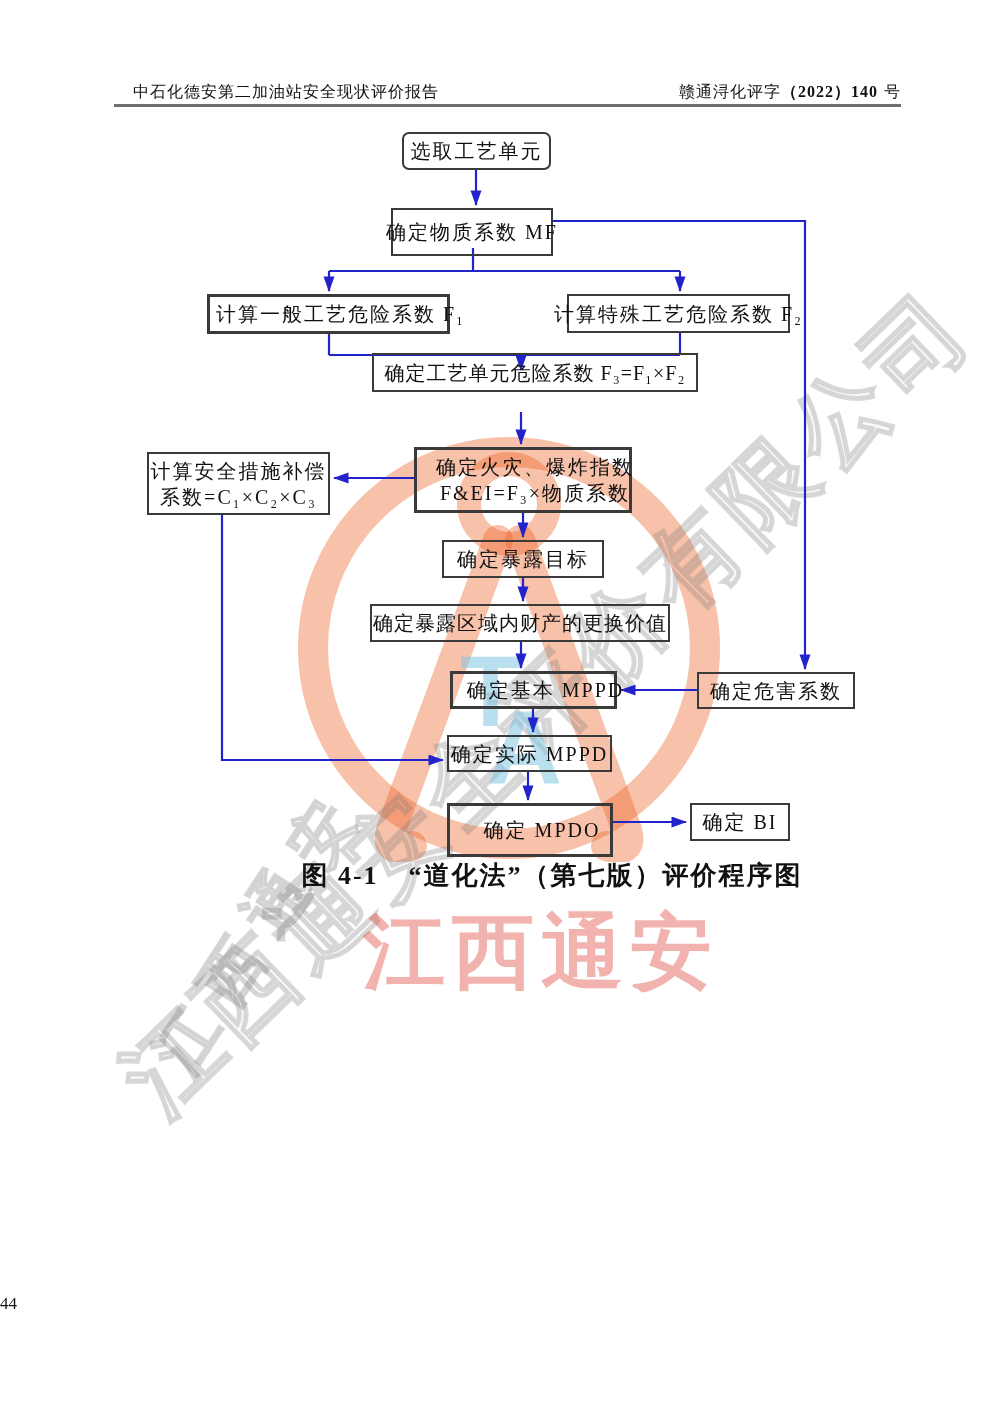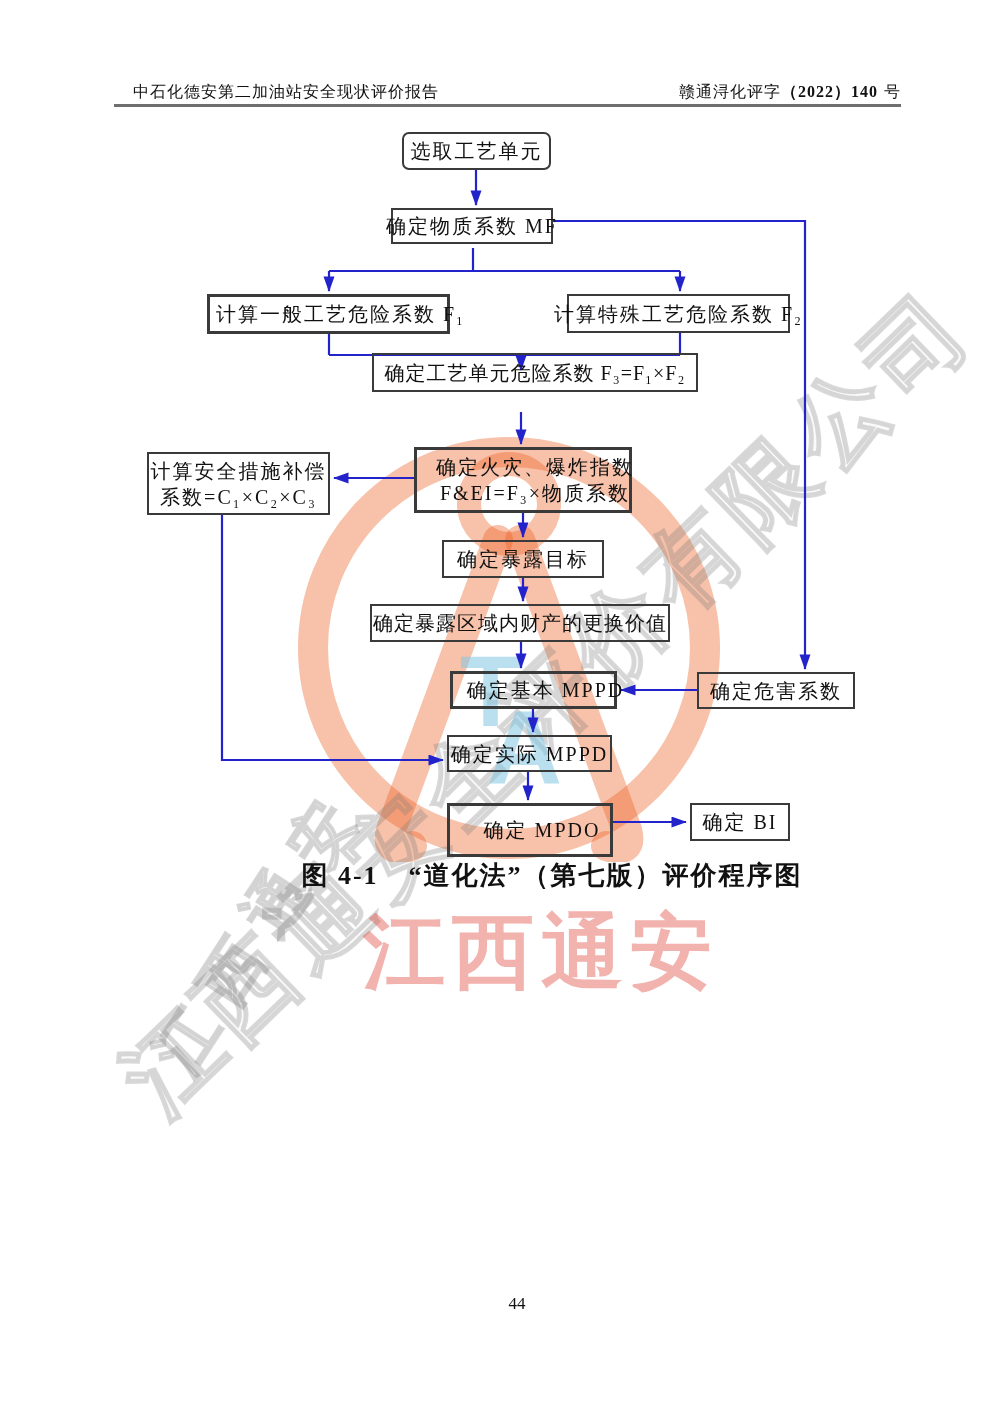--- a/index.html
+++ b/index.html
@@ -49,40 +49,40 @@
     position:absolute;z-index:3;box-sizing:border-box;
     display:flex;flex-direction:column;align-items:center;justify-content:center;
     background:transparent;border:2px solid #3a3a3a;
     font-size:20px;letter-spacing:2px;text-align:center;line-height:1.3;white-space:nowrap;
   }
   .node.bthick{border-width:3px;padding-left:24px;}
   .node.bmed{border-width:2.5px;}
   .node.ls0{letter-spacing:1px;}
   
   .n-select{left:402px;top:132px;width:149px;height:38px;border-radius:7px;}
-  .n-mf{left:391px;top:208px;width:162px;height:36px;}
+  .n-mf{left:391px;top:208px;width:162px;height:48px;}
   .n-f1{left:207px;top:294px;width:243px;height:40px;}
   .n-f2{left:567px;top:294px;width:223px;height:39px;}
   .n-f3{left:372px;top:353px;width:326px;height:39px;}
   .n-comp{left:147px;top:452px;width:183px;height:63px;}
   .n-fei{left:414px;top:447px;width:218px;height:66px;}
   .n-target{left:442px;top:540px;width:162px;height:38px;}
   .n-value{left:370px;top:604px;width:300px;height:38px;}
   .n-bmppd{left:450px;top:671px;width:167px;height:38px;}
   .n-hazard{left:697px;top:672px;width:158px;height:37px;}
   .n-amppd{left:447px;top:735px;width:165px;height:37px;}
   .n-mpdo{left:447px;top:803px;width:166px;height:54px;}
   .n-bi{left:690px;top:803px;width:100px;height:38px;}
   
   .caption{
     position:absolute;left:132px;top:858px;width:840px;z-index:3;
     text-align:center;font-size:26px;font-weight:bold;letter-spacing:2px;
   }
   .caption .cap-num{margin-right:30px;}
-  .pagenum{position:absolute;left:0;right:0;top:1294px;text-align:center;font-size:17px;padding-left:42px;}
+  .pagenum{position:absolute;left:0;right:0;top:1294px;text-align:left;font-size:17px;}
 </style>
 </head>
 <body>
 
 <div class="page">
 
   <svg class="wm wm-logo" width="430" height="430" viewBox="0 0 430 430">
     <g stroke="rgba(237,101,41,0.40)" fill="none" stroke-linecap="round">
       <circle cx="214" cy="216" r="196" stroke-width="30"></circle>
       <circle cx="214" cy="72" r="40" stroke-width="24"></circle>

